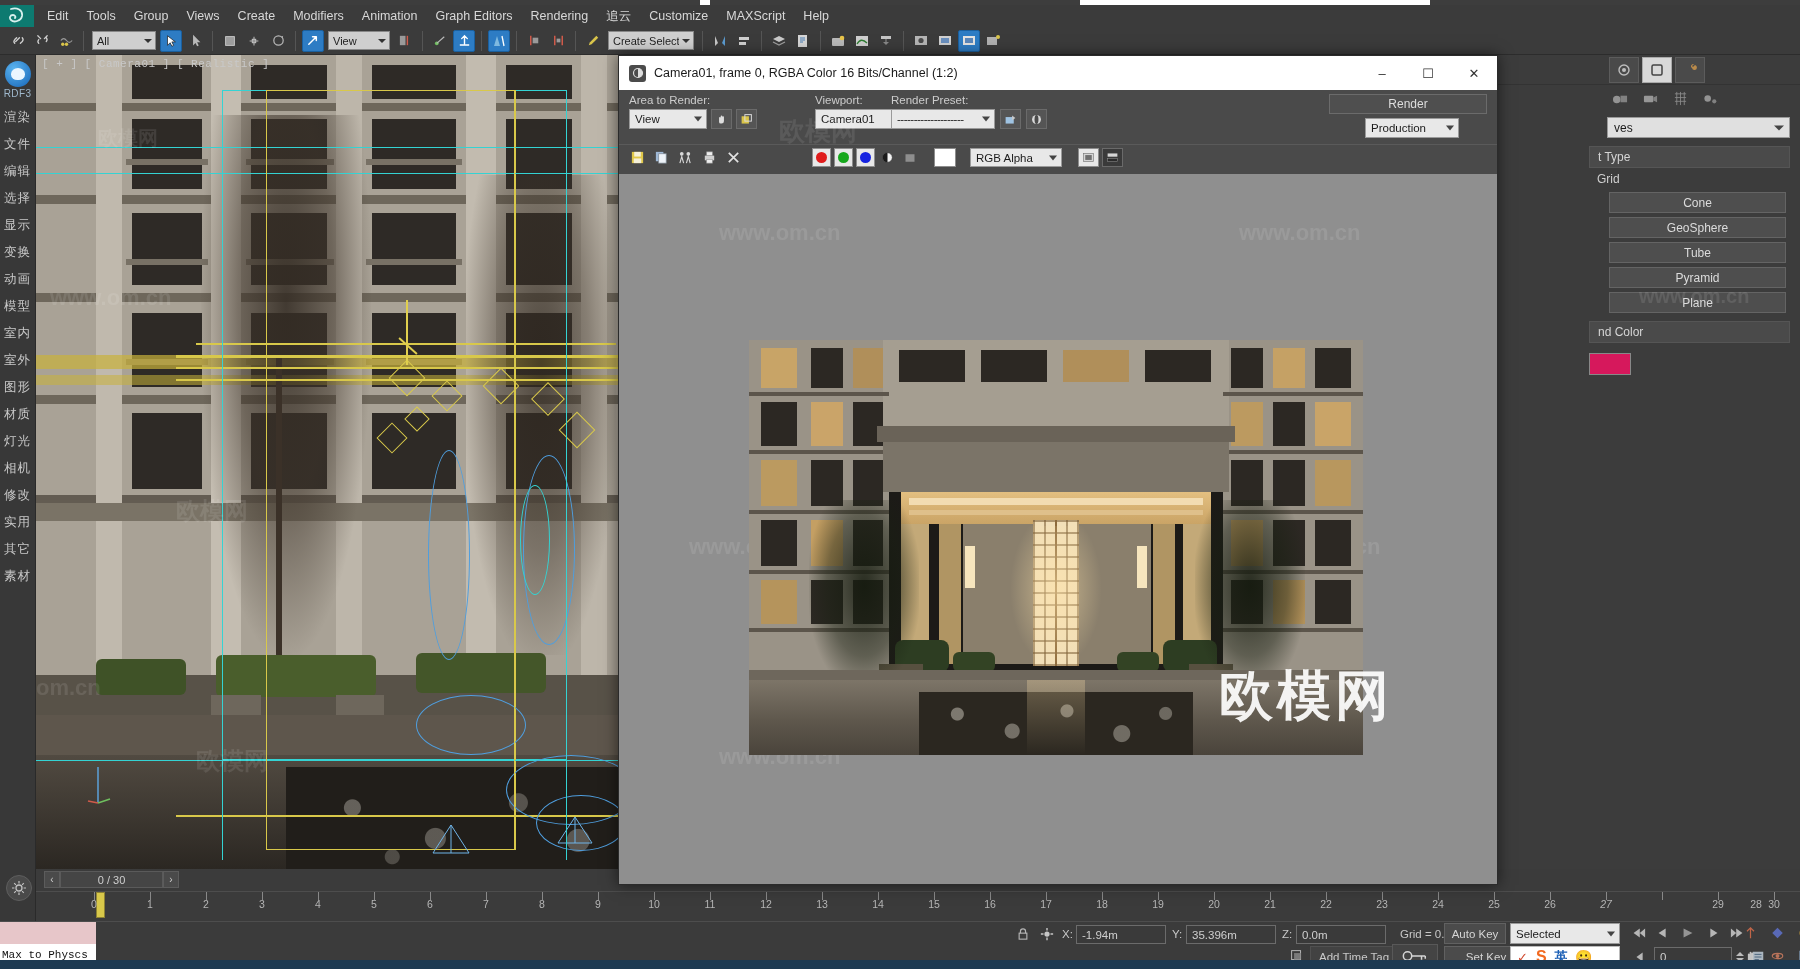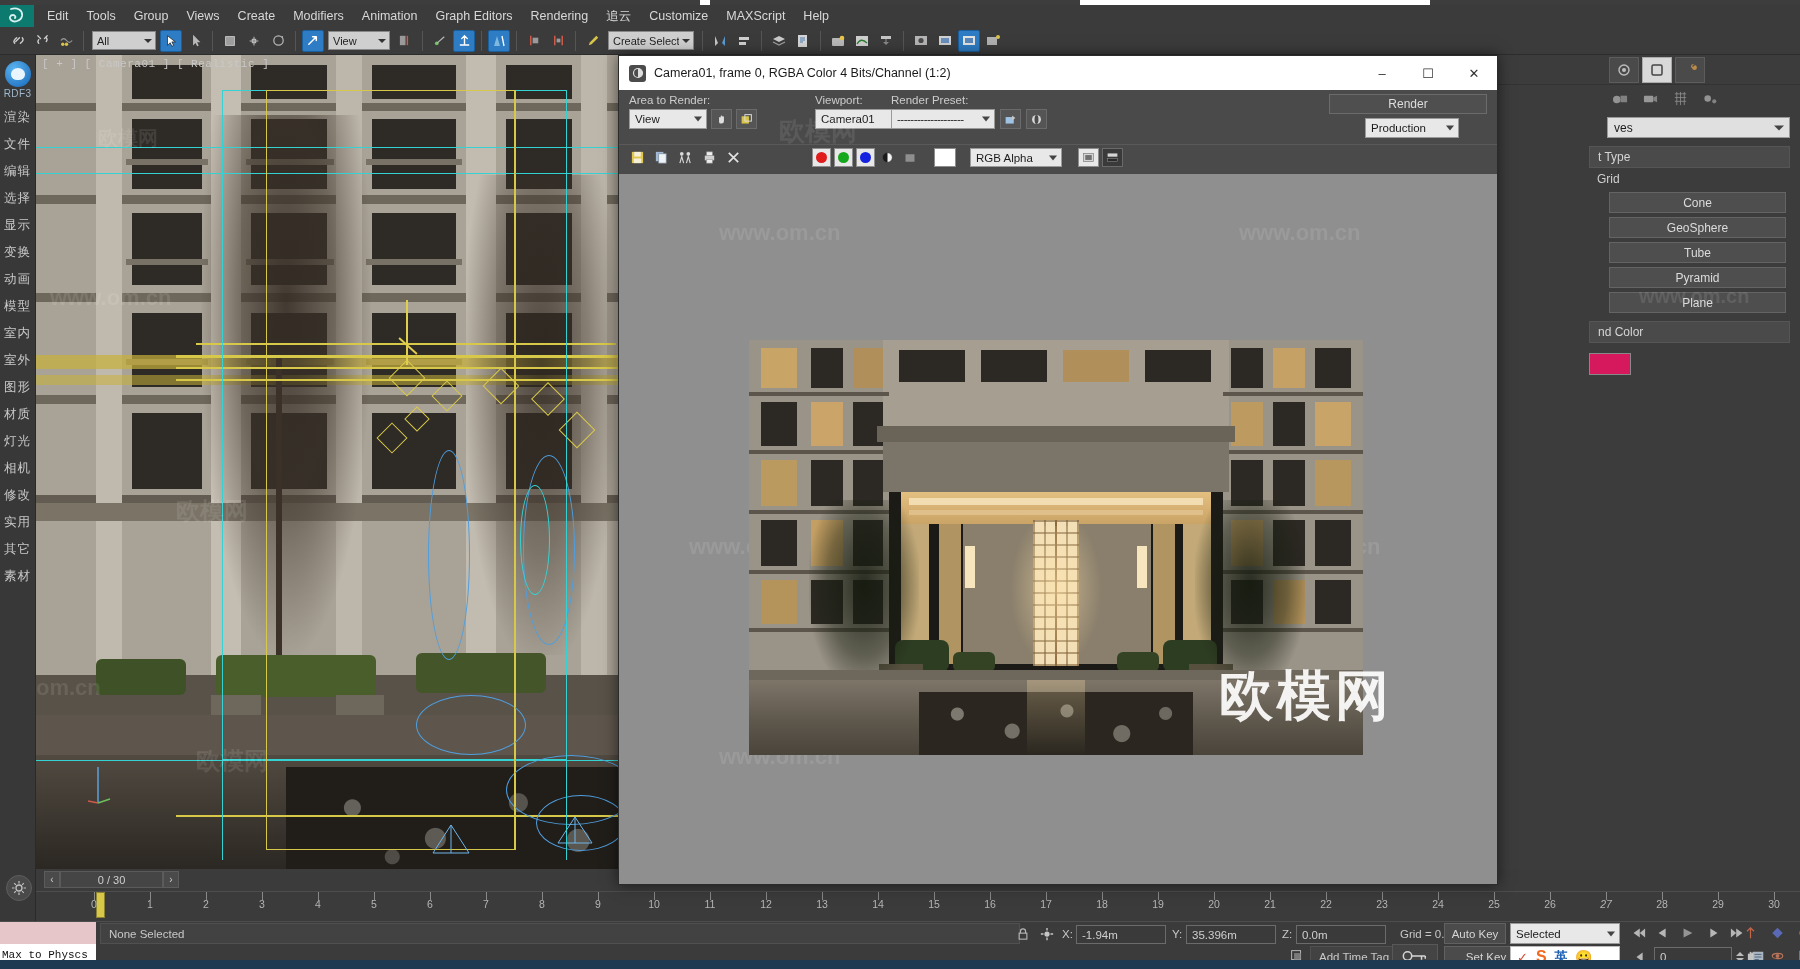--- a/index.html
+++ b/index.html
@@ -663,21 +663,21 @@
 </div>
 
 <div id="renderwin">
   <div id="rw-title">
     <div class="ticon">
       <svg width="12" height="12" viewBox="0 0 16 16">
           <circle cx="8" cy="8" r="6" fill="none" stroke="#dedede" stroke-width="1.6"></circle>
           <path d="M8 2 a6 6 0 0 1 0 12" fill="#dedede"></path>
         </svg>
     </div>
-    <div class="ttxt">Camera01, frame 0, RGBA Color 4 Bits/Channel (1:2)</div>
+    <div class="ttxt">Camera01, frame 0, RGBA Color 16 Bits/Channel (1:2)</div>
     <div id="rw-ctrls">
       <div>–</div>
       <div>☐</div>
       <div class="cls">✕</div>
     </div>
   </div>
 
   <div id="rw-toolbar1">
 
     <div class="rw-field-group" style="left:10px;top:4px;width:140px;">
@@ -1083,35 +1083,32 @@
       <div class="tick-lbl" style="left: 1346px;">23</div>
       <div class="tick" style="left: 1402px;"></div>
       <div class="tick-lbl" style="left: 1402px;">24</div>
       <div class="tick" style="left: 1458px;"></div>
       <div class="tick-lbl" style="left: 1458px;">25</div>
       <div class="tick" style="left: 1514px;"></div>
       <div class="tick-lbl" style="left: 1514px;">26</div>
       <div class="tick" style="left: 1570px;"></div>
       <div class="tick-lbl" style="left: 1570px; font-style: italic;">27</div>
       <div class="tick" style="left: 1626px;"></div>
-      <div class="tick-lbl" style="left: 1626px;">28</div>
+      <div class="tick-lbl" style="left: 1720px;">28</div>
       <div class="tick" style="left: 1682px;"></div>
       <div class="tick-lbl" style="left: 1682px;">29</div>
       <div class="tick" style="left: 1738px;"></div>
       <div class="tick-lbl" style="left: 1738px;">30</div>
     </div>
 </div>
 
 <div id="statusbar">
   <div id="mtp">
     <div class="pinkbox"></div>
     <div class="lbl">Max to Physcs (</div>
-  </div>
-  <div class="sb-row" id="sb-r1">
-    <span>None Selected</span>
   </div>
 
   <div style="position:absolute;left:1014px;top:3px;width:18px;height:18px;display:flex;align-items:center;justify-content:center;">
     <svg width="12" height="14" viewBox="0 0 14 16">
         <path d="M4 7 V5 a3 3 0 0 1 6 0 v2" stroke="#b5b5b5" stroke-width="1.4" fill="none"></path>
         <rect x="2.5" y="7" width="9" height="7" fill="none" stroke="#b5b5b5" stroke-width="1.3"></rect>
       </svg>
   </div>
   <div style="position:absolute;left:1038px;top:3px;width:18px;height:18px;display:flex;align-items:center;justify-content:center;">
     <svg width="14" height="14" viewBox="0 0 16 16">

